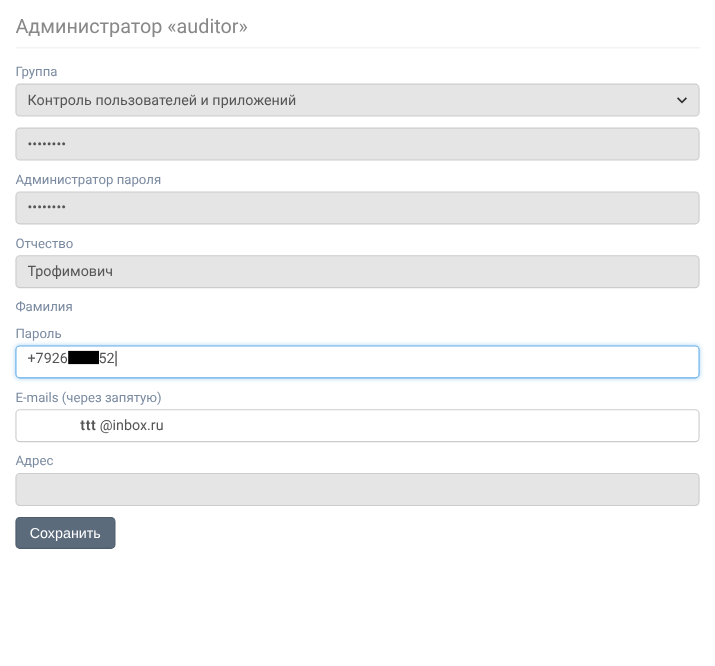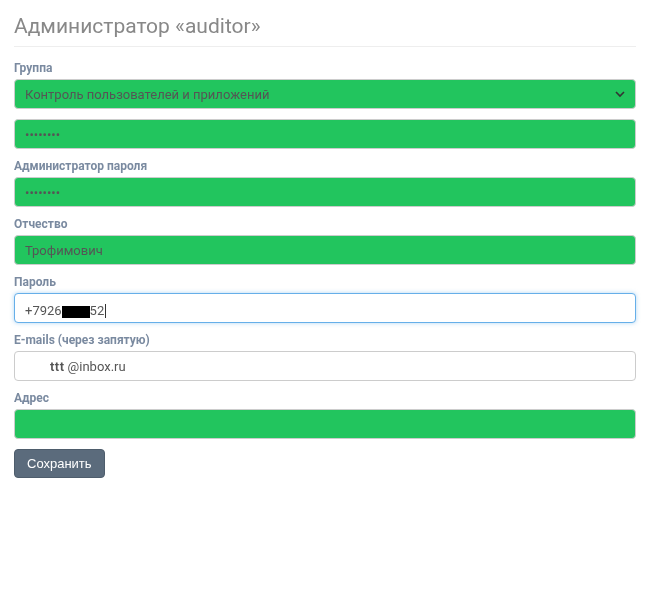--- a/index.html
+++ b/index.html
@@ -4,47 +4,47 @@
   <style>
     * { box-sizing: border-box; margin: 0; padding: 0; }
     body {
       font-family: -apple-system, BlinkMacSystemFont, "Segoe UI", Roboto, "Helvetica Neue", Arial, sans-serif;
       background: #fff;
       padding: 14px 14px 20px 14px;
       width: 650px;
       color: #333;
     }
     .page-title {
-      font-size: 21px;
+      font-size: 18px;
       font-weight: 400;
       color: #888;
       margin-bottom: 8px;
     }
     hr.sep {
       border: none;
       border-top: 1px solid #eee;
       margin-bottom: 14px;
     }
     .form-group {
       margin-bottom: 10px;
     }
     .form-label {
       display: block;
       font-size: 12px;
       color: #7a8aa0;
       margin-bottom: 4px;
-      font-weight: 700;
+      font-weight: 400;
     }
     .form-control, select.form-control {
       width: 100%;
       height: 30px;
       padding: 4px 10px;
       font-size: 13px;
       color: #555;
-      background: #22c55e;
+      background: #e5e5e5;
       border: 1px solid #ccc;
       border-radius: 4px;
       outline: none;
       font-family: inherit;
     }
     select.form-control {
       appearance: none;
       -webkit-appearance: none;
       background-image: none;
       padding-right: 28px;
@@ -85,33 +85,33 @@
       width: 100%;
       height: 30px;
       padding: 4px 10px;
       font-size: 13px;
       color: #555;
       background: #fff;
       border: 1px solid #66afe9;
       border-radius: 4px;
       box-shadow: 0 0 4px rgba(102,175,233,.5);
       display: flex;
-      align-items: flex-end;
+      align-items: flex-start;
       gap: 0;
     }
     .cursor-bar {
       display:inline-block;
       width:1px;
       height:14px;
       background:#333;
       vertical-align:middle;
       margin-left:1px;
     }
     .email-display {
-      padding-left: 35px;
+      padding-left: 58px;
       font-size: 13px;
       color: #555;
       display: flex;
       align-items: center;
       height: 30px;
       border: 1px solid #ccc;
       border-radius: 4px;
       background: #fff;
     }
     .email-display .local { font-weight:600; letter-spacing:0.5px; margin-right:3px;}
@@ -147,20 +147,21 @@
 
 <div class="form-group">
 </div>
 
 <div class="form-group">
   <label class="form-label">Отчество</label>
   <input type="text" class="form-control" value="Трофимович" style="">
 </div>
 
 <div class="form-group">
+  <label class="form-label">Фамилия</label>
 </div>
 
 <div class="form-group">
   <label class="form-label">Пароль</label>
   <div class="phone-display">
     <span>+7926</span>
       <span class="redact" style="width:28px;"></span>
       <span>52</span>
       <span class="cursor-bar"></span>
   </div>

